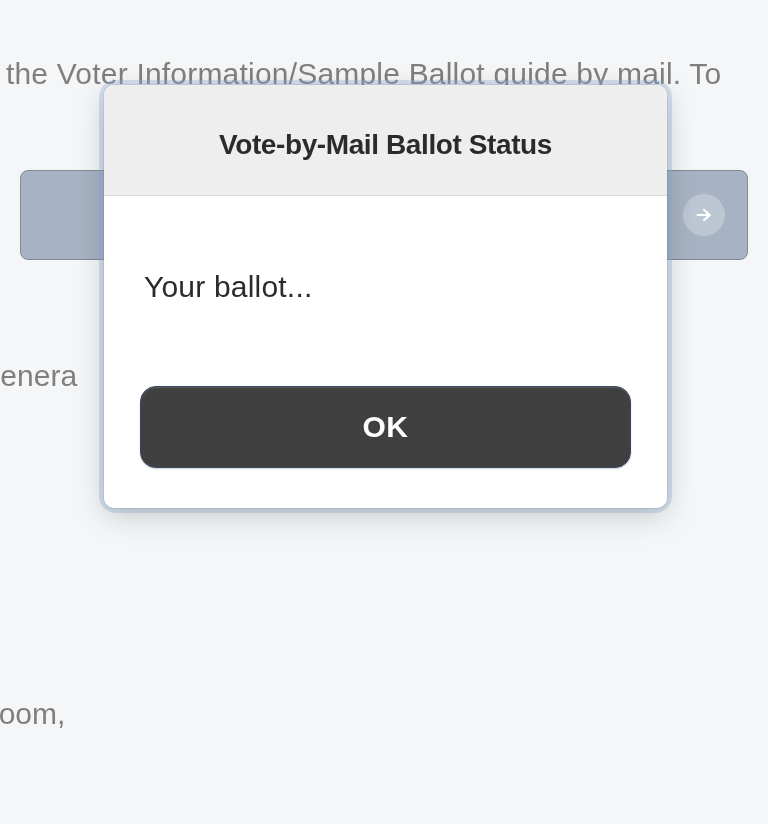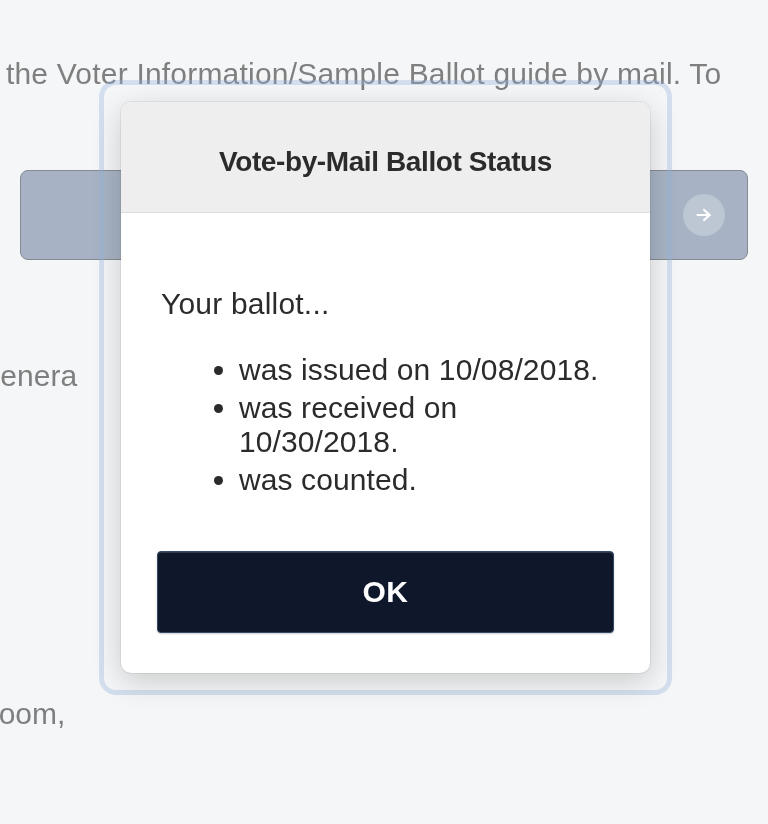--- a/index.html
+++ b/index.html
@@ -70,21 +70,21 @@
     }
 
     .modal-glow {
       position: absolute;
       top: 85px;
       left: 104px;
       width: 563px;
       border-radius: 12px;
       background: transparent;
       box-shadow: 0 0 0 5px rgba(150, 180, 220, 0.35);
-      padding: 17px;
+      padding: 0;
     }
     .modal {
       background: #ffffff;
       border-radius: 10px;
       overflow: hidden;
       box-shadow: 0 8px 30px rgba(0,0,0,0.18), 0 0 0 1px rgba(0,0,0,0.06);
     }
     .modal-header {
       background: #eeeeee;
       border-bottom: 1px solid #ddd;
@@ -115,23 +115,23 @@
     .modal-body li {
       padding: 2px 0;
       letter-spacing: 0.1px;
     }
     .modal-footer {
       padding: 0 36px 40px 36px;
     }
     .ok-button {
       width: 100%;
       height: 82px;
-      background: #0f172a;
+      background: #404040;
       border: 1px solid #374a65;
-      border-radius: 4px;
+      border-radius: 16px;
       color: #fff;
       font-size: 30px;
       font-weight: 700;
       letter-spacing: 0.5px;
       cursor: pointer;
       box-shadow: inset 0 1px 0 rgba(255,255,255,0.15), 0 1px 2px rgba(0,0,0,0.2);
       font-family: "Helvetica Neue", Helvetica, Arial, sans-serif;
     }
   </style>
 </head>
@@ -152,23 +152,18 @@
   <div class="bg-room">Room,</div>
 </div>
 
 <div class="modal-glow">
   <div class="modal">
     <div class="modal-header">
       <div class="modal-title">Vote-by-Mail Ballot Status</div>
     </div>
     <div class="modal-body">
       <div class="intro">Your ballot...</div>
-      <ul>
-        <li>was issued on 10/08/2018.</li>
-        <li>was received on 10/30/2018.</li>
-        <li>was counted.</li>
-      </ul>
     </div>
     <div class="modal-footer">
       <button class="ok-button">OK</button>
     </div>
   </div>
 </div>
 
 </body></html>

